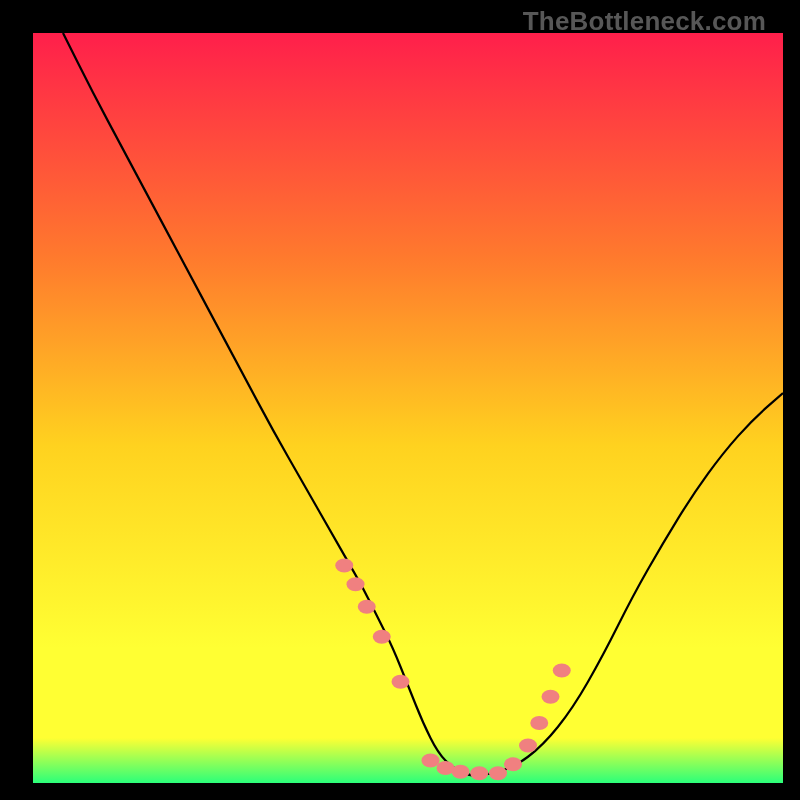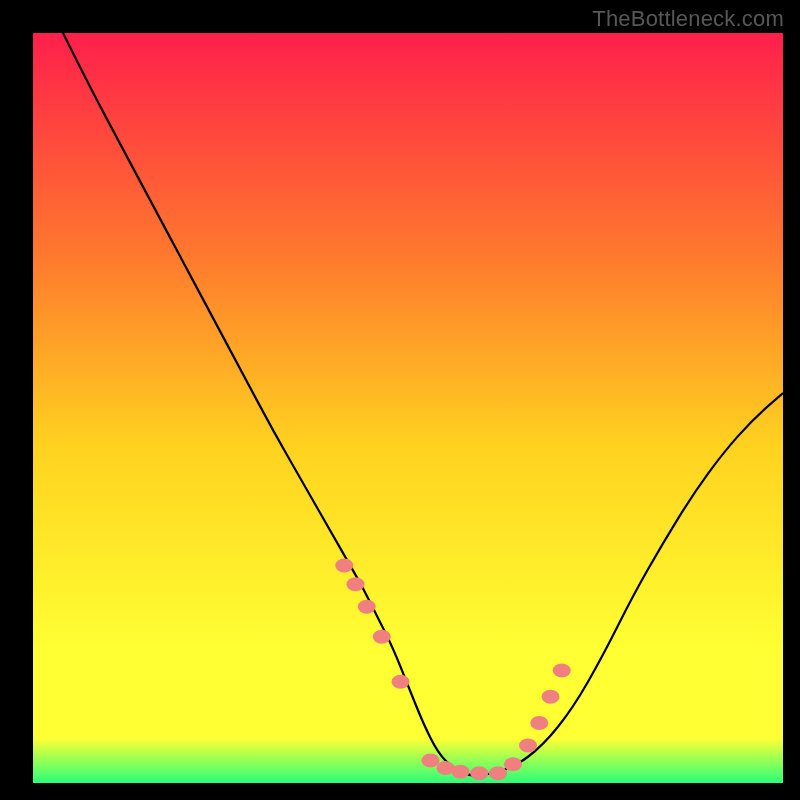--- a/index.html
+++ b/index.html
@@ -21,24 +21,24 @@
   .plot-area {
     position: absolute;
     left: 0;
     top: 0;
     width: 750px;
     height: 750px;
   }
   .watermark {
     position: absolute;
     top: 6px;
-    right: 16px;
+    right: 34px;
     font-family: Arial, Helvetica, sans-serif;
-    font-size: 22px;
-    font-weight: 400;
+    font-size: 26px;
+    font-weight: 700;
     color: #575757;
     letter-spacing: 0.2px;
   }
 </style>
 </head>
 <body>
 
 <div class="frame">
   <svg class="plot-area" viewBox="0 0 750 750" preserveAspectRatio="none">
     <defs>

